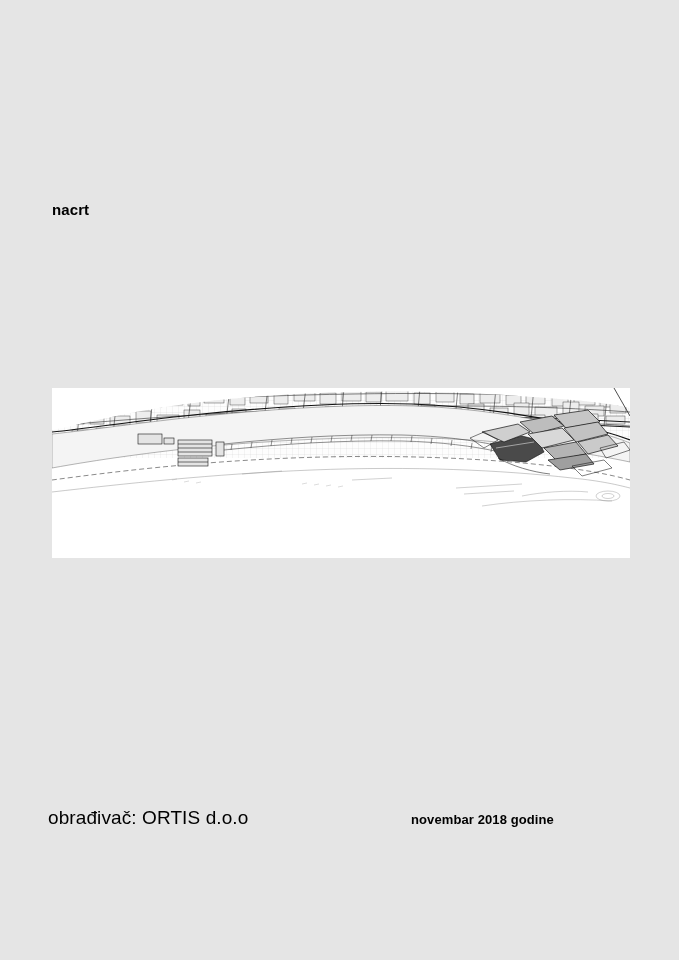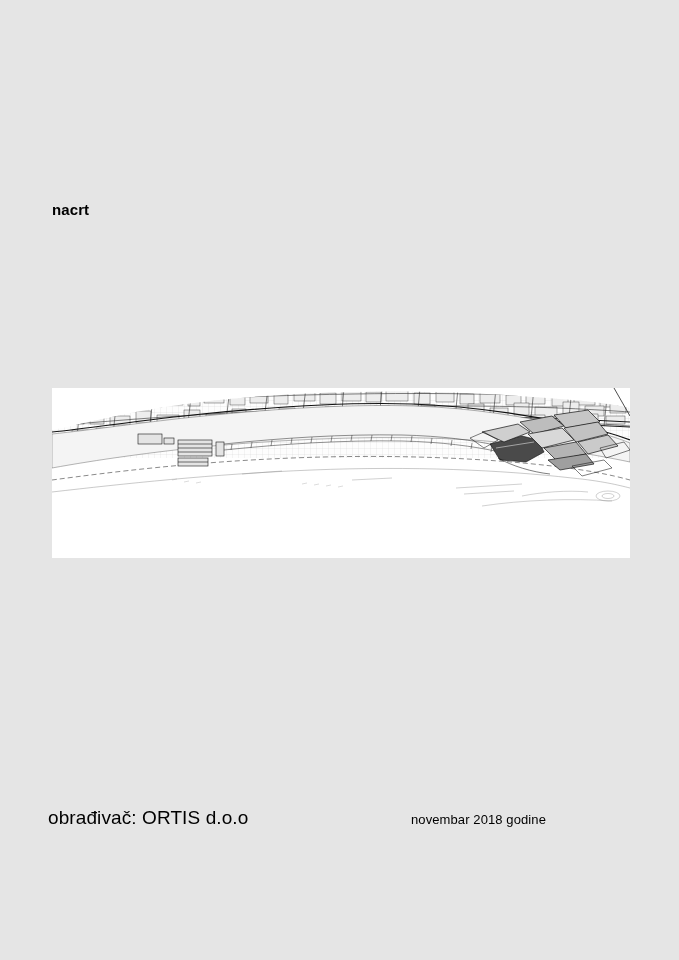--- a/index.html
+++ b/index.html
@@ -68,21 +68,21 @@
     font-size: 19px;
     letter-spacing: 0.1px;
     margin-top: 24px;
   }
 
   .date-line {
     position: absolute;
     left: 411px;
     top: 812px;
     font-size: 13px;
-    font-weight: normal;
+    font-weight: bold;
     letter-spacing: 0.1px;
   }
 </style>
 </head>
 <body>
 
 <div class="page">
 
   <div class="draft-label">nacrt</div>
 

